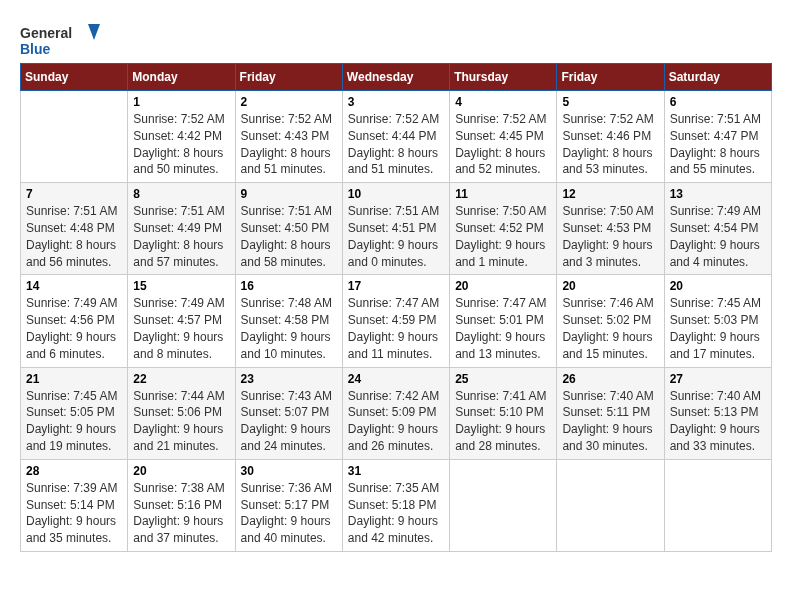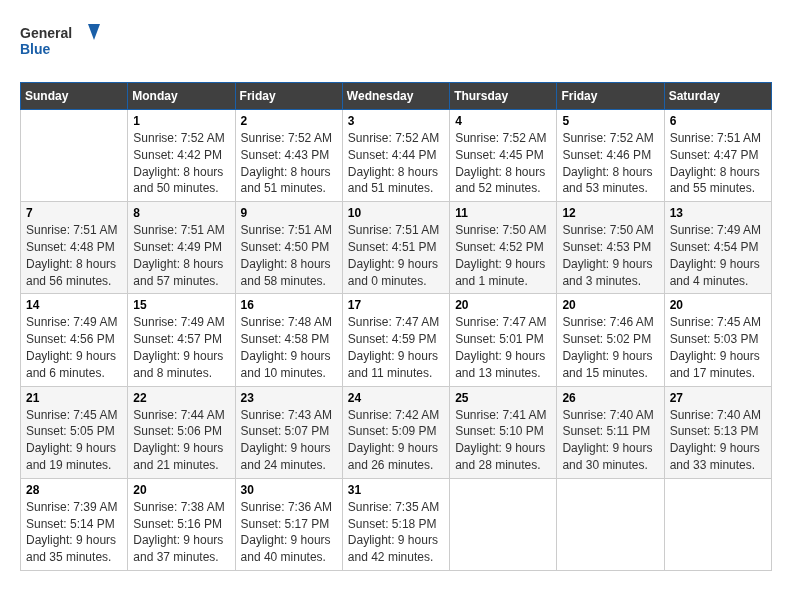--- a/index.html
+++ b/index.html
@@ -7,21 +7,21 @@
       font-family: Arial, sans-serif;
       background: #fff;
       width: 792px;
       min-height: 612px;
       padding: 20px;
     }
     .header {
       display: flex;
       justify-content: space-between;
       align-items: center;
-      margin-bottom: 22px;
+      margin-bottom: 3px;
     }
     .logo {
       display: flex;
       align-items: center;
       gap: 6px;
     }
     .title-block {
       text-align: right;
     }
     .month-title {
@@ -32,21 +32,21 @@
     .location {
       font-size: 14px;
       color: #555;
     }
     .calendar {
       width: 100%;
       border-collapse: collapse;
       font-size: 11px;
     }
     .calendar th {
-      background: #404040;
+      background: #7f1d1d;
       color: #fff;
       padding: 6px 4px;
       text-align: left;
       font-size: 12px;
       border: 1px solid #1a5fa8;
     }
     .calendar td {
       border: 1px solid #ccc;
       vertical-align: top;
       padding: 4px 5px;

